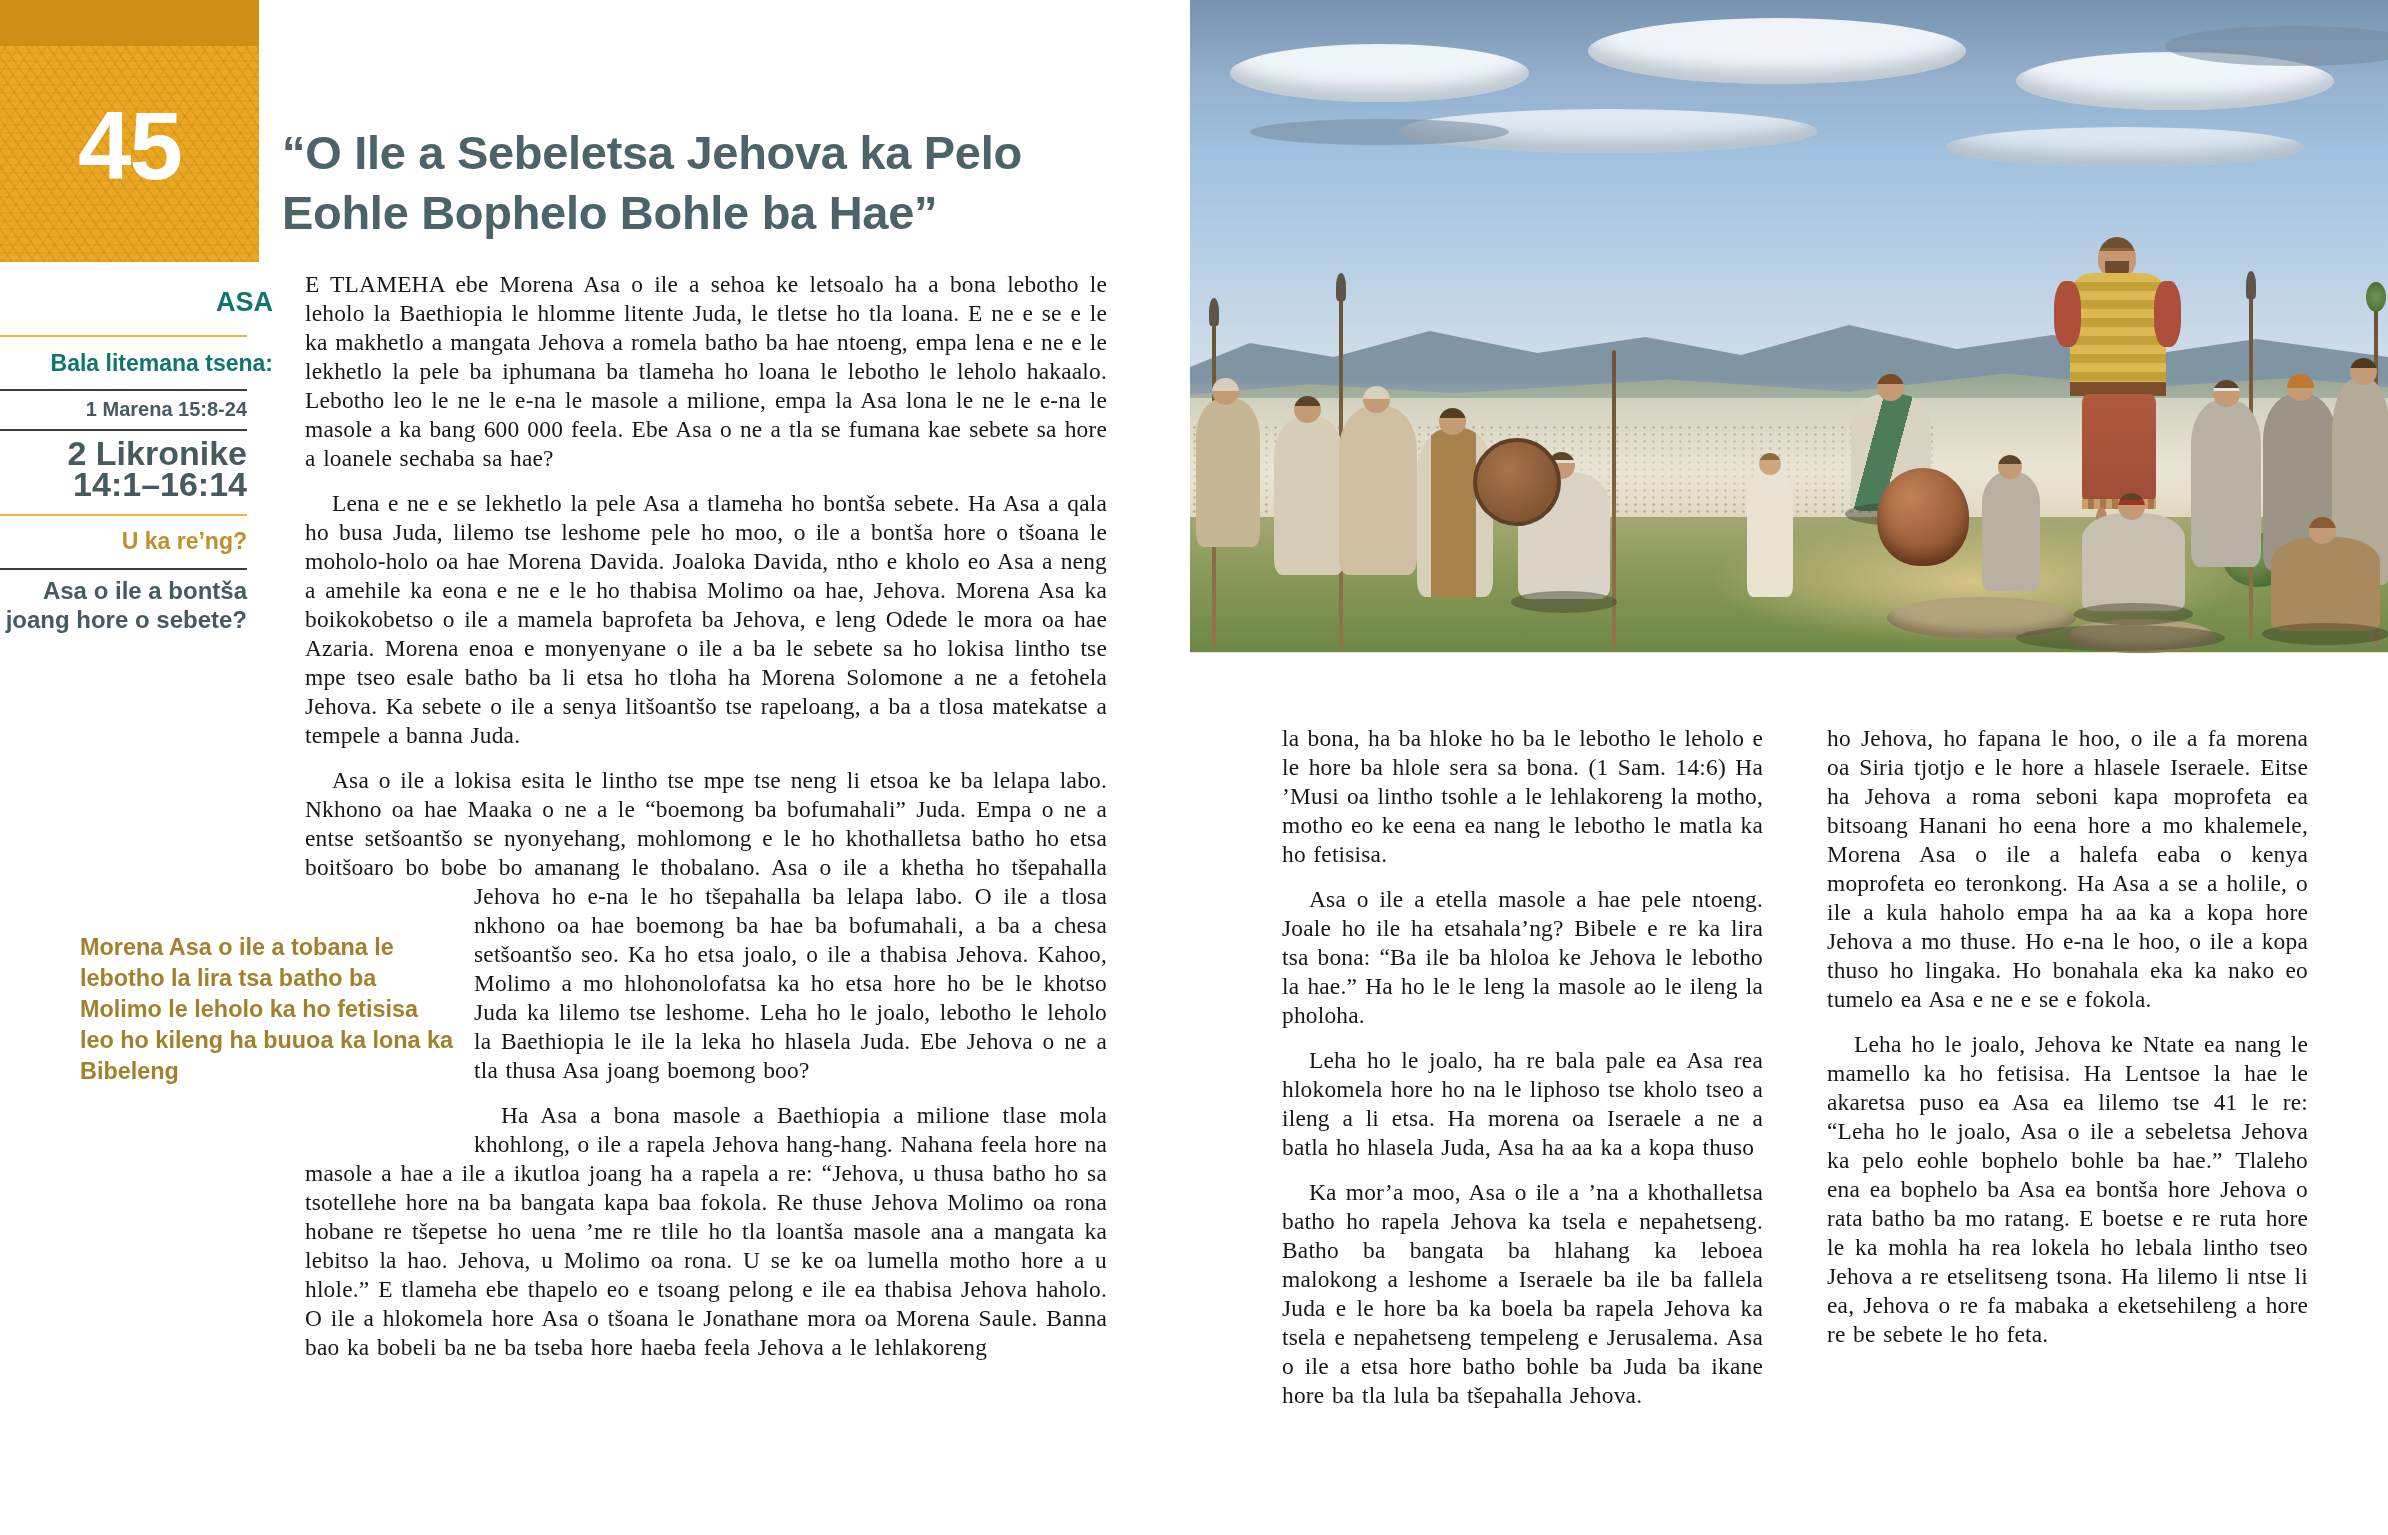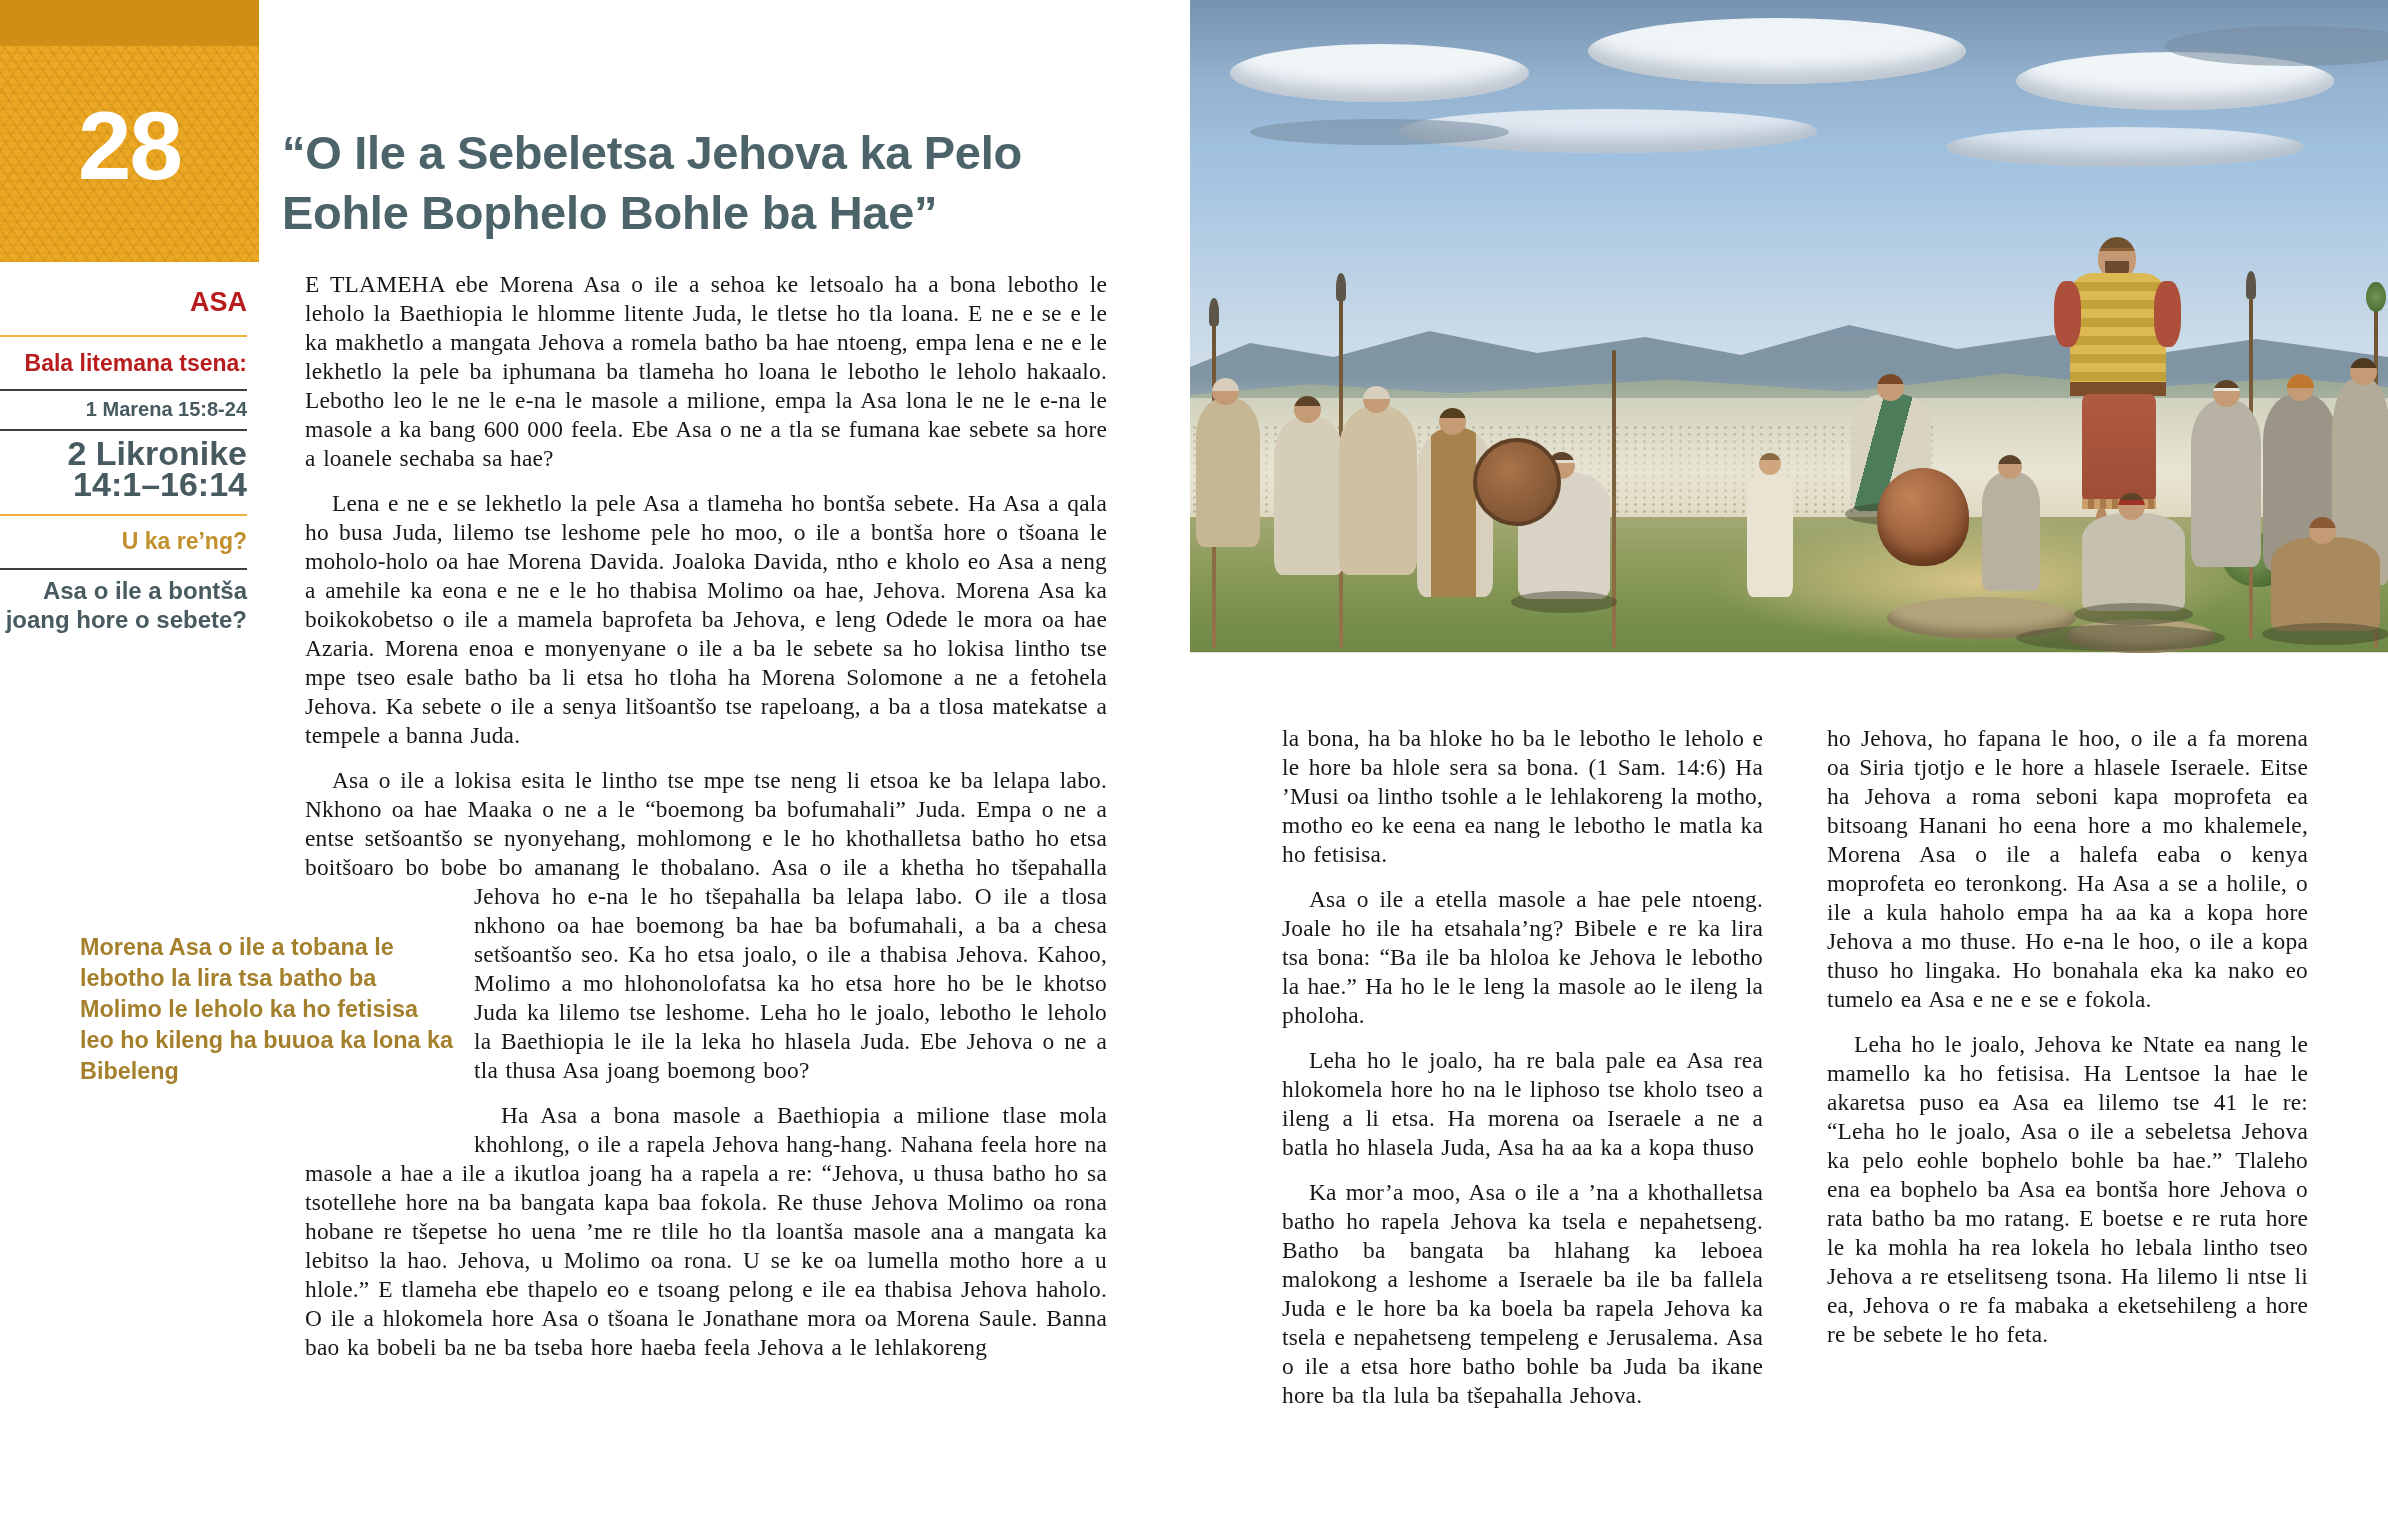--- a/index.html
+++ b/index.html
@@ -11,21 +11,21 @@
   .chapter-box .band{position:absolute;left:0;top:0;width:100%;height:46px;background:#cf8f15;}
   .chapter-box .pattern{position:absolute;inset:0;
      background:
        repeating-linear-gradient(55deg,rgba(140,95,10,.14) 0 2px,transparent 2px 9px),
        repeating-linear-gradient(-55deg,rgba(140,95,10,.10) 0 2px,transparent 2px 11px),
        repeating-linear-gradient(0deg,rgba(140,95,10,.07) 0 2px,transparent 2px 8px);}
   .chapter-num{position:absolute;left:0;top:46px;width:259px;height:199px;display:flex;align-items:center;justify-content:center;
      color:#ffffff;font-size:96px;font-weight:700;letter-spacing:-2px;}
 
   .side-label{position:absolute;left:0;width:247px;text-align:right;font-weight:700;}
-  .brown{color:#b91c1c;}
+  .brown{color:#0f766e;margin-left:26px;}
   .slate{color:#475a60;}
   .gold-t{color:#c28f2c;}
   .rule{position:absolute;left:0;width:247px;height:2px;}
   .rule.orange{background:#f3b13d;}
   .rule.dark{background:#3f3f3f;height:2px;}
 
   
   .article-title{position:absolute;left:282px;top:92px;width:848px;
      font-size:47px;line-height:60px;font-weight:700;color:#4b6369;letter-spacing:-0.3px;}
 
@@ -116,21 +116,21 @@
      background:radial-gradient(circle at 36% 30%,#c08256,#8a4f2e 80%);box-shadow:inset 0 -10px 14px rgba(60,30,12,.5);}
 </style>
 </head>
 <body>
 
 <div id="page">
 
   <div class="chapter-box">
     <div class="pattern"></div>
     <div class="band"></div>
-    <div class="chapter-num">28</div>
+    <div class="chapter-num">45</div>
   </div>
 
   <div class="side-label brown" style="top:287px;font-size:27px;">ASA</div>
   <div class="rule orange" style="top:335px;"></div>
   <div class="side-label brown" style="top:350px;font-size:23px;">Bala litemana tsena:</div>
   <div class="rule dark" style="top:389px;"></div>
   <div class="side-label slate" style="top:398px;font-size:20px;">1 Marena 15:8-24</div>
   <div class="rule dark" style="top:429px;"></div>
   <div class="side-label slate" style="top:438px;font-size:34px;line-height:31px;">2 Likronike 14:1–16:14</div>
   <div class="rule orange" style="top:514px;"></div>

